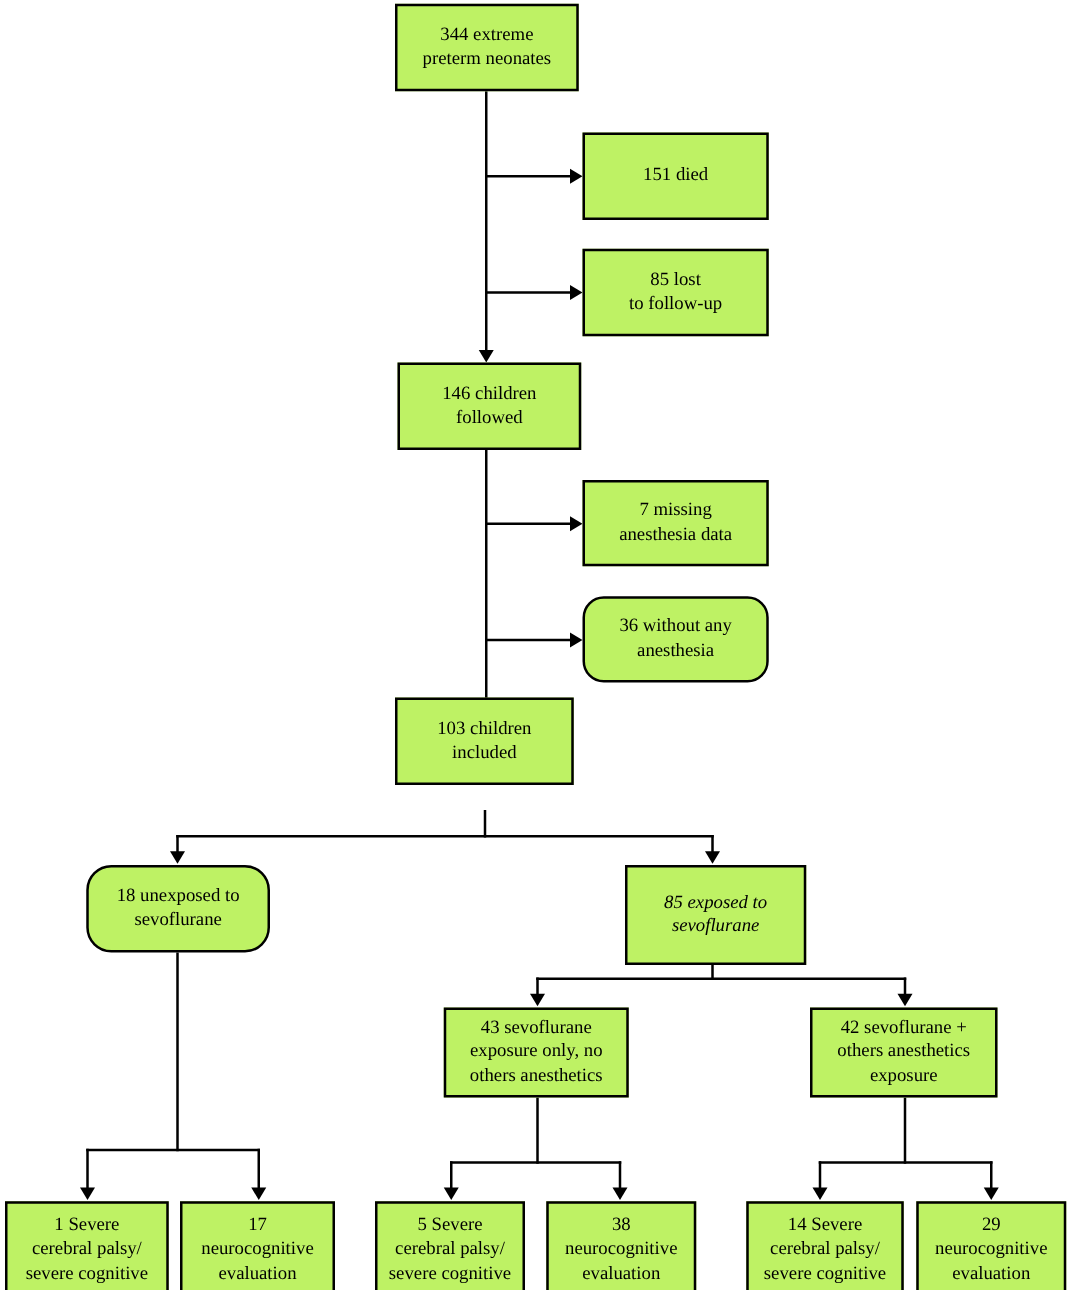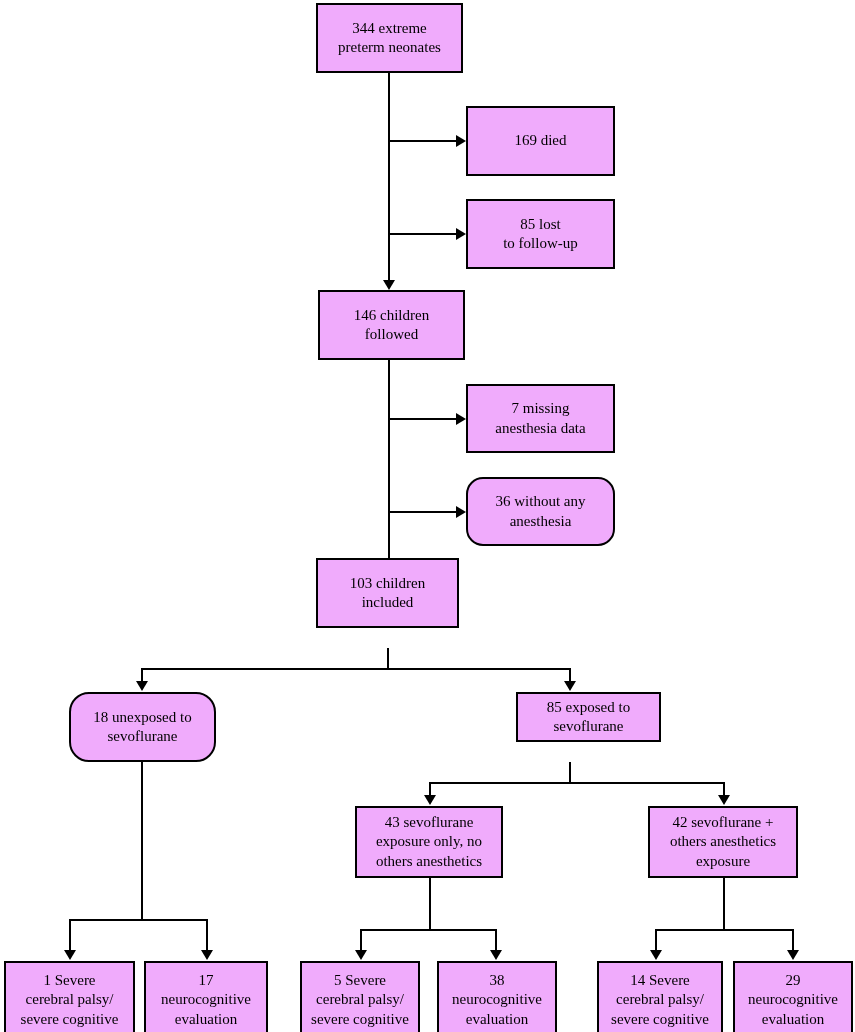--- a/index.html
+++ b/index.html
@@ -14,21 +14,21 @@
     height: 1032px;
     background: #ffffff;
     font-family: "Liberation Serif", "DejaVu Serif", serif;
     color: #000000;
     overflow: hidden;
   }
   .node {
     position: absolute;
     box-sizing: border-box;
     border: 2px solid #000000;
-    background: #f0abfc;
+    background: #bef264;
     display: flex;
     align-items: center;
     justify-content: center;
     text-align: center;
     line-height: 1.28;
     font-size: 15px;
     padding: 2px 4px;
     z-index: 3;
   }
   .node .lines {
@@ -68,21 +68,21 @@
 
   <div class="node" style="left:316px; top:3px; width:147px; height:70px;">
     <span class="lines">
       <span class="ln">344 extreme</span>
       <span class="ln">preterm neonates</span>
     </span>
   </div>
 
   <div class="node" style="left:466px; top:106px; width:149px; height:70px;">
     <span class="lines">
-      <span class="ln">169 died</span>
+      <span class="ln">151 died</span>
     </span>
   </div>
 
   <div class="node" style="left:466px; top:199px; width:149px; height:70px;">
     <span class="lines">
       <span class="ln">85 lost</span>
       <span class="ln">to follow-up</span>
     </span>
   </div>
 
@@ -114,21 +114,21 @@
     </span>
   </div>
 
   <div class="node" style="left:69px; top:692px; width:147px; height:70px;border-radius:20px;">
     <span class="lines">
       <span class="ln">18 unexposed to</span>
       <span class="ln">sevoflurane</span>
     </span>
   </div>
 
-  <div class="node" style="left:516px; top:692px; width:145px; height:50px;">
+  <div class="node" style="left:500px; top:692px; width:145px; height:80px;font-style:italic;">
     <span class="lines">
       <span class="ln">85 exposed to</span>
       <span class="ln">sevoflurane</span>
     </span>
   </div>
 
   <div class="node" style="left:355px; top:806px; width:148px; height:72px;">
     <span class="lines">
       <span class="ln">43 sevoflurane</span>
       <span class="ln">exposure only, no</span>

